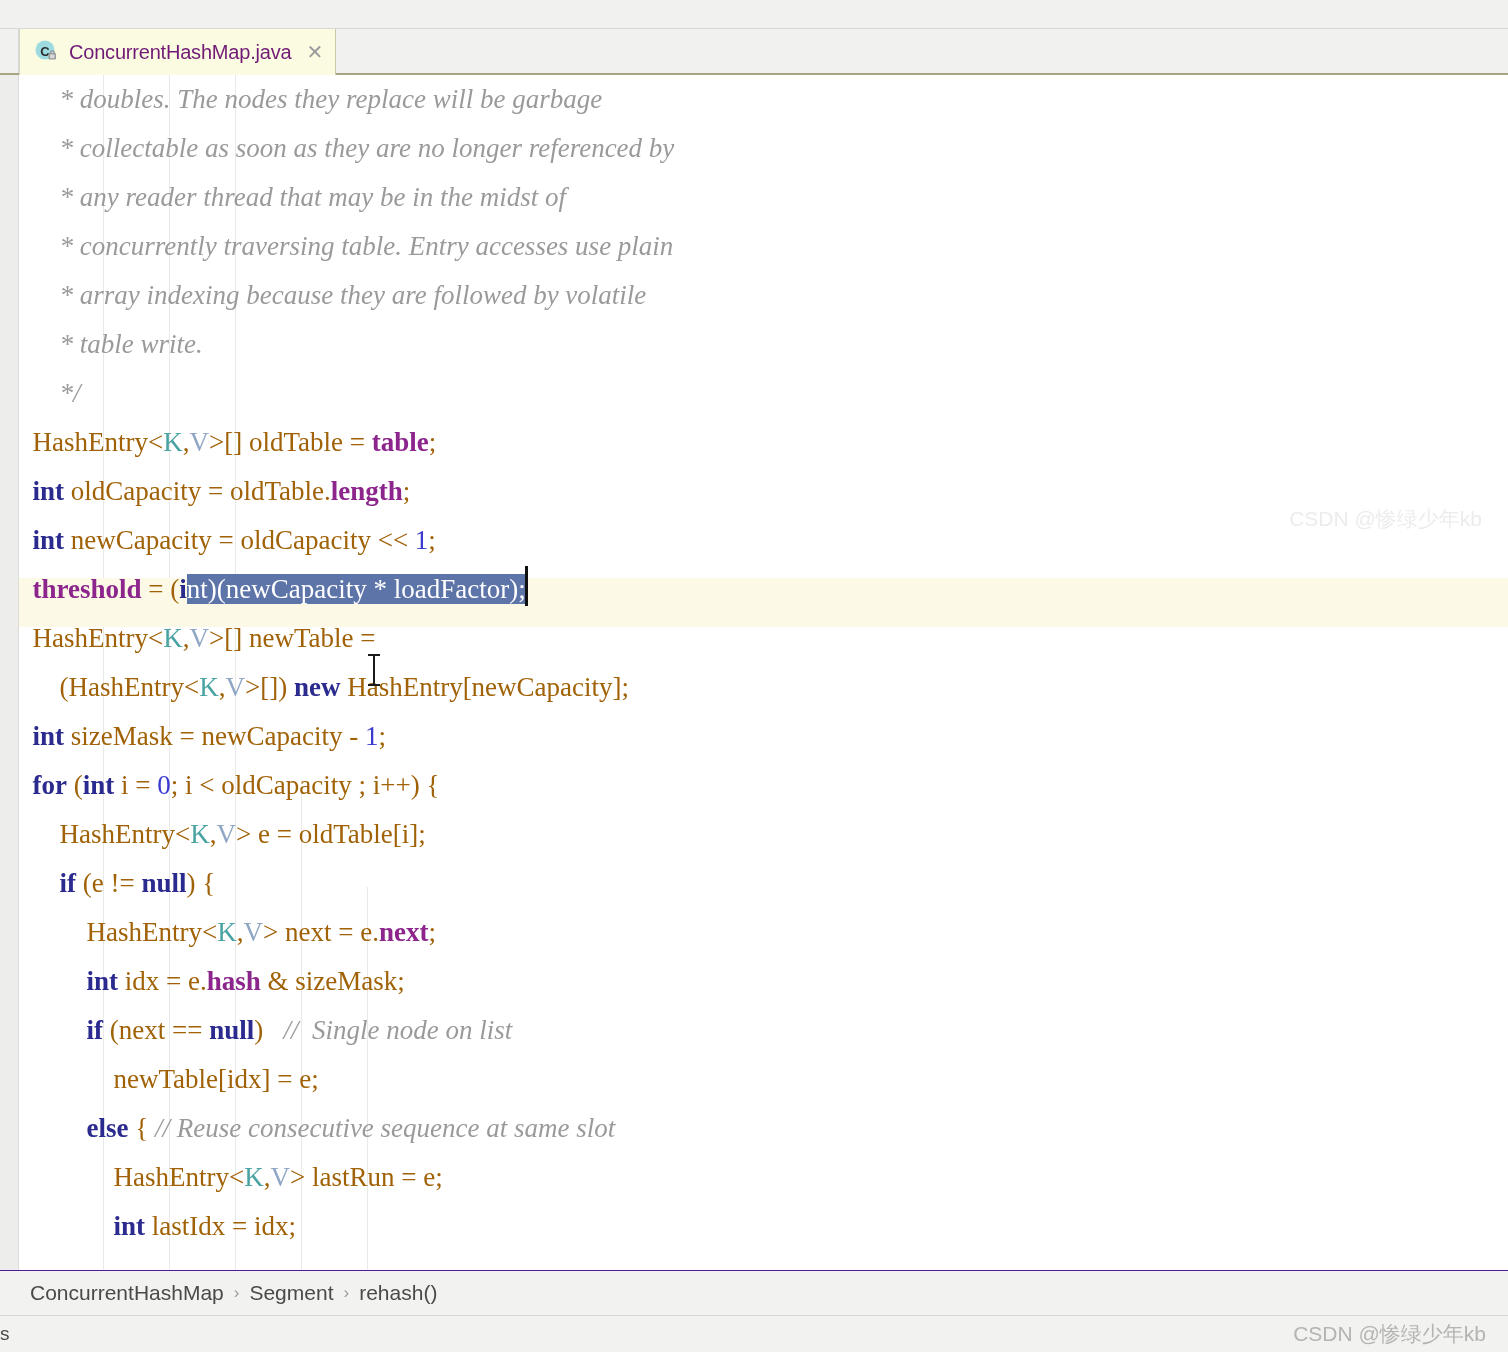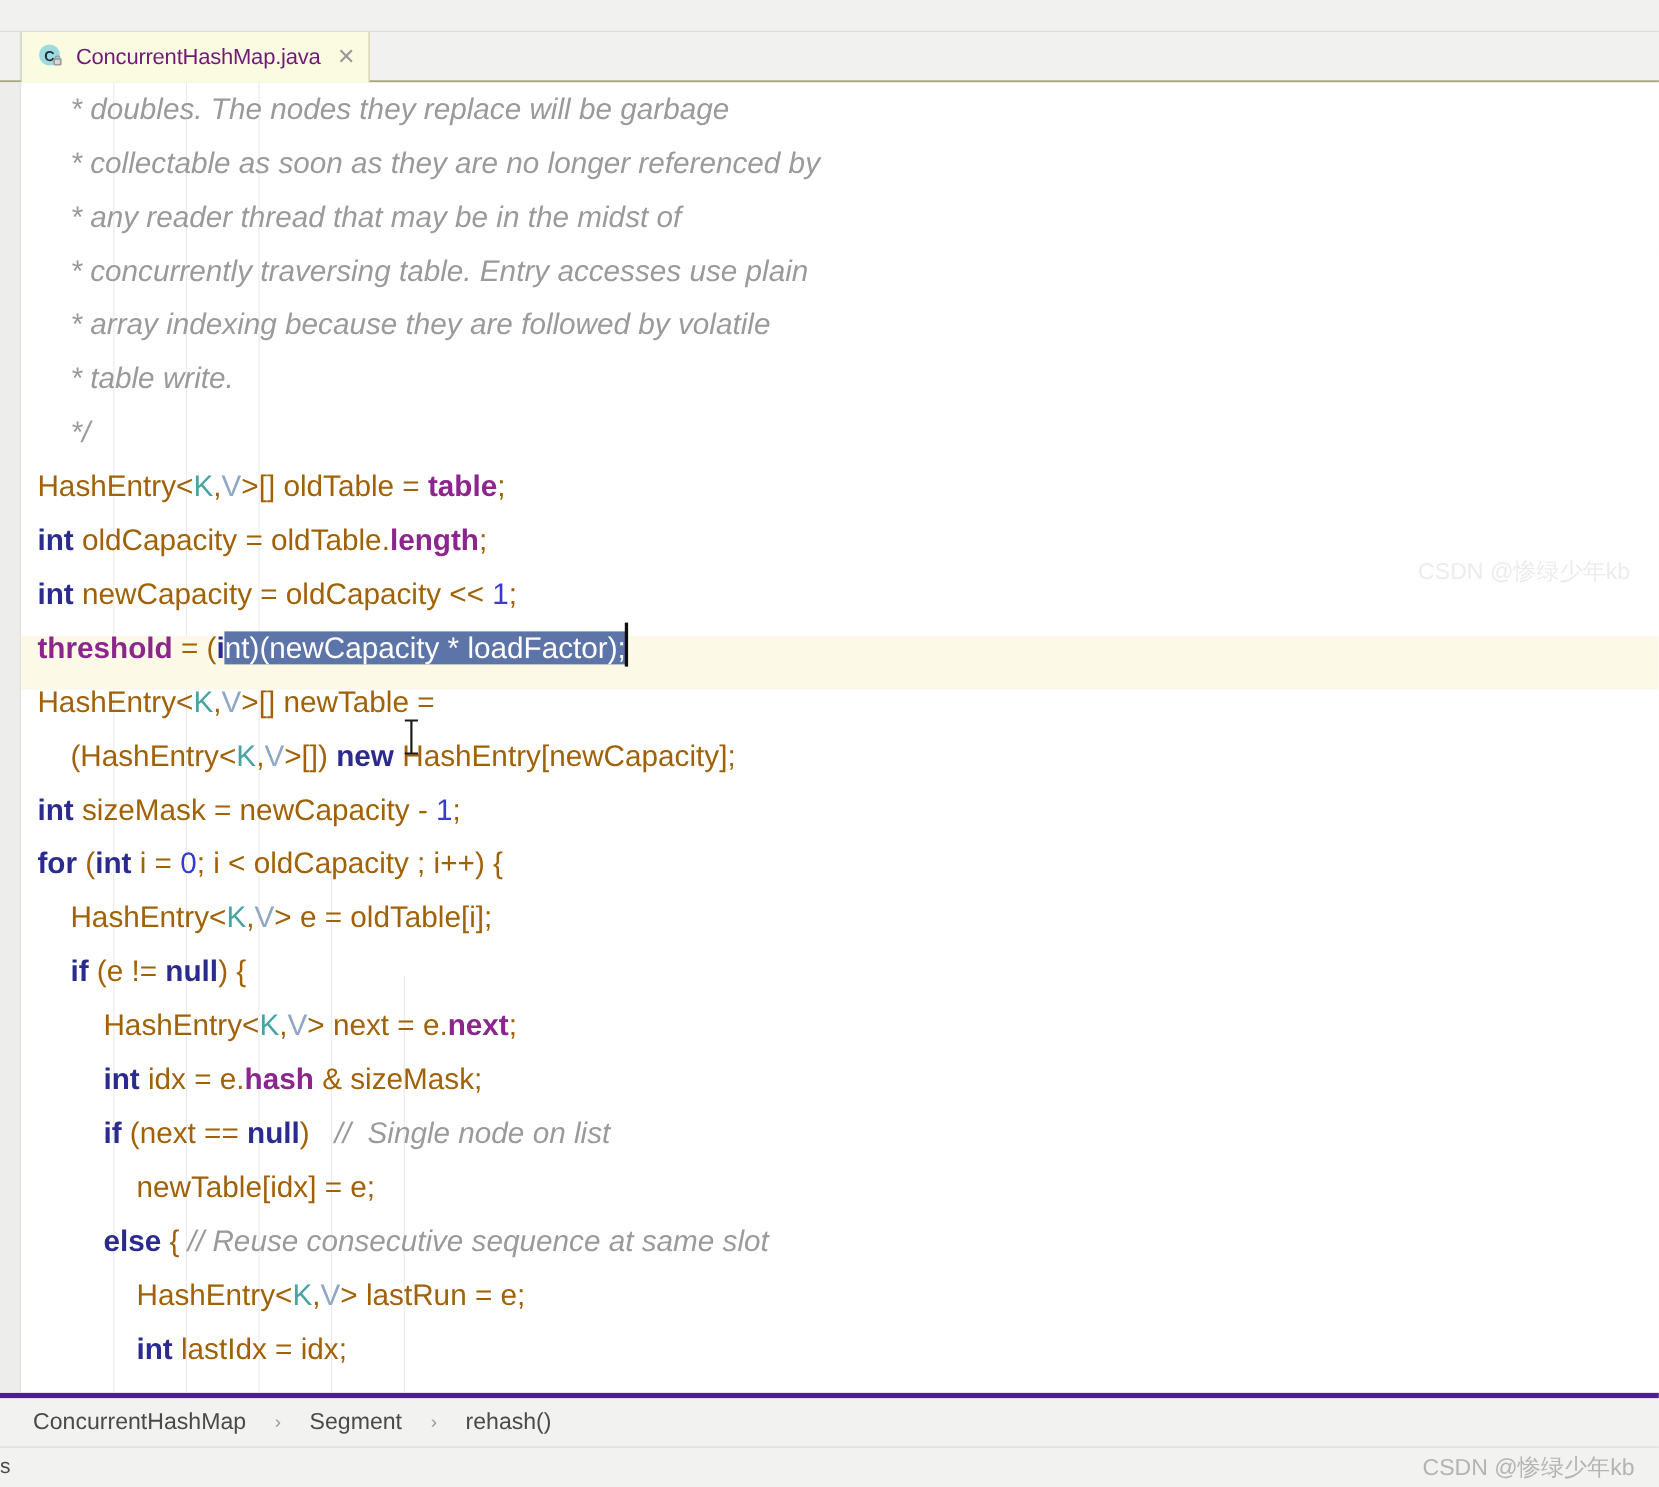--- a/index.html
+++ b/index.html
@@ -115,21 +115,21 @@
     top: 503px;
   }
   .line-highlight.full-left {
     left: -18px;
   }
 
   
   .code {
     position: relative;
     padding-top: 0;
-    font-family: Liberation Sans, sans-serif;
+    font-family: Liberation Serif, serif;
     font-size: 27px;
     line-height: 49px;
     white-space: pre;
     color: #1e1e24;
   }
   .ln { height: 49px; position: relative; }
 
   
   .cm   { color: #9a9a9a; font-style: italic; }
   .kw   { color: #2b2b8f; font-weight: bold; text-align: center; }
@@ -163,25 +163,25 @@
     width: 16px;
     height: 34px;
     pointer-events: none;
   }
 
   
   .breadcrumb {
     flex: 0 0 auto;
     height: 44px;
     background: #f2f2f0;
-    border-top: 5px solid #4c1d95;
+    border-top: 1px solid #4c1d95;
     display: flex;
     align-items: center;
     padding-left: 30px;
-    gap: 26px;
+    gap: 10px;
     font-size: 21px;
     color: #4a4a4a;
     font-family: "Liberation Sans", sans-serif;
   }
   .crumb { color: #4a4a4a; white-space: nowrap; }
   .crumb-sep { color: #9b9b9b; font-size: 17px; }
 
   
   .statusbar {
     flex: 0 0 auto;

